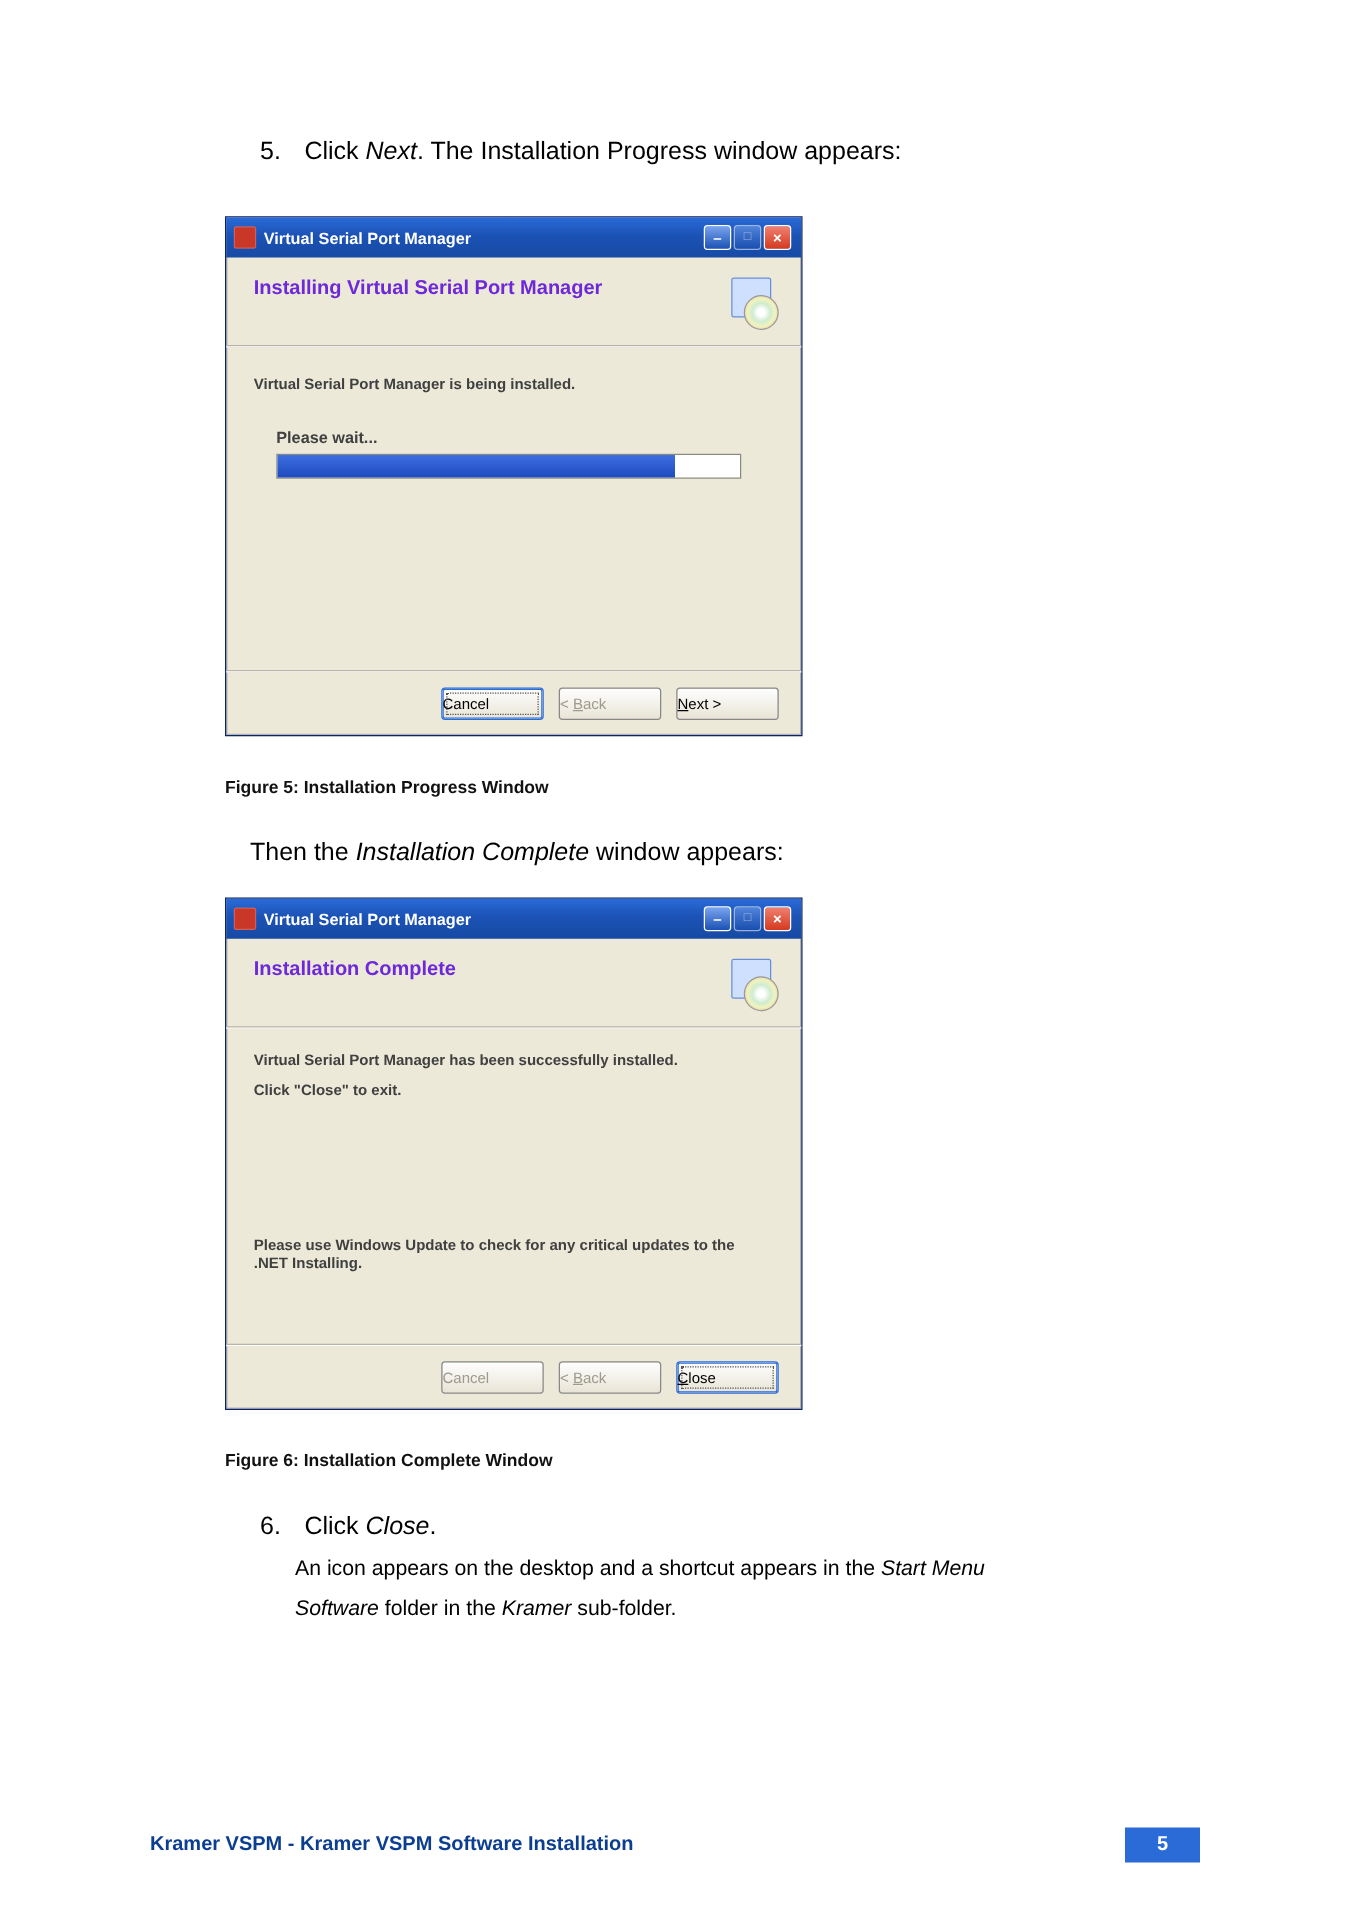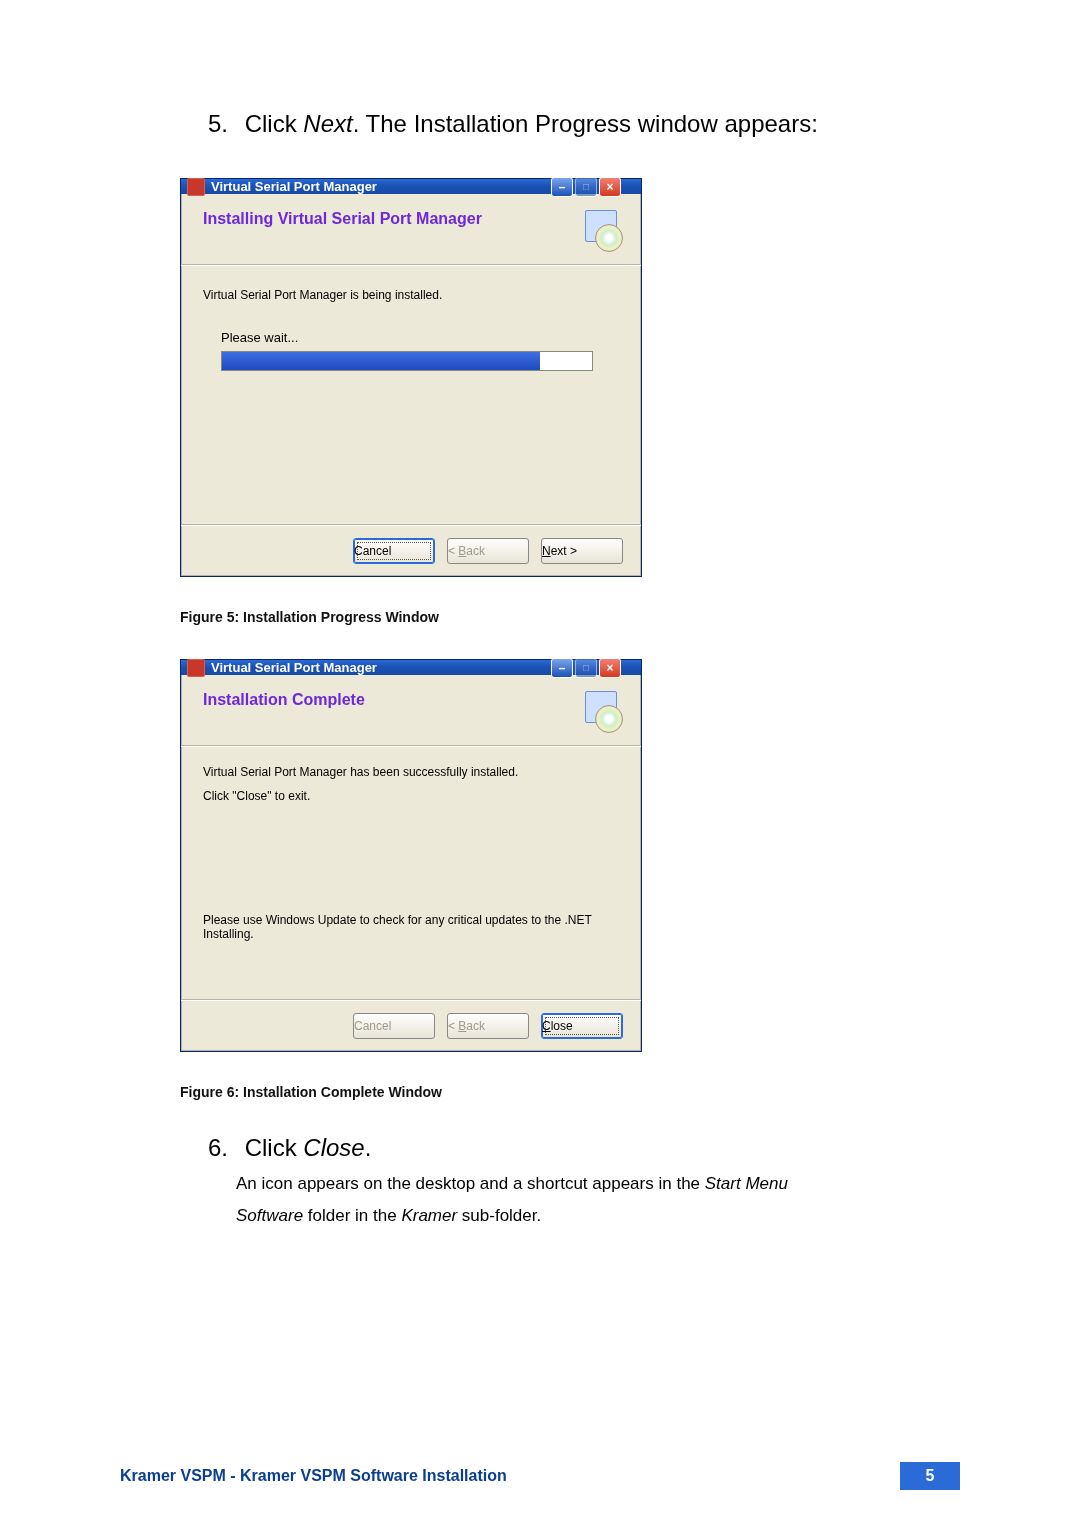--- a/index.html
+++ b/index.html
@@ -1,44 +1,44 @@
 <!DOCTYPE html>
 <html><head>
 <meta charset="utf-8">
 <style>
   html,body{margin:0;padding:0;background:#fff;font-family:Arial,Helvetica,sans-serif;color:#000;}
   .page{width:1080px;height:1532px;position:relative;box-sizing:border-box;padding:110px 180px 0 180px;}
-  .step-line{font-size:24px;margin:0 0 40px 28px;}
+  .step-line{font-size:20px;margin:0 0 40px 28px;}
   .step-line .num{display:inline-block;width:30px;}
   .italic{font-style:italic;}
   .after-text{font-size:20px;margin:22px 0 24px 20px;}
   .caption{font-size:14px;color:#111;margin:32px 0 34px 0;font-weight:bold;}
   
   .win{width:460px;border:1px solid #0a246a;background:#ece9d8;margin:0 0 0 0;box-shadow:0 0 0 1px #b3b3b3 inset;}
-  .titlebar{height:15px;background:linear-gradient(to bottom,#2a6bd8 0%,#1b52b5 45%,#174aa5 100%);
-            display:flex;align-items:center;padding:0 20px 0 6px;color:#fff;font-family:Tahoma,Arial,sans-serif;
+  .titlebar{height:32px;background:linear-gradient(to bottom,#2a6bd8 0%,#1b52b5 45%,#174aa5 100%);
+            display:flex;align-items:center;padding:0 8px 0 6px;color:#fff;font-family:Tahoma,Arial,sans-serif;
             font-size:13px;font-weight:bold;}
   .title-icon{width:16px;height:16px;background:#c83727;margin-right:6px;border:1px solid #fff3; border-radius:2px;}
   .titlebar .title-text{flex:1;}
   .win-btns{display:flex;gap:2px;}
   .win-btn{width:20px;height:18px;border:1px solid #fff;border-radius:3px;display:flex;align-items:center;justify-content:center;
            background:linear-gradient(to bottom,#7aa5ee,#1b52b5);}
   .win-btn.close{background:linear-gradient(to bottom,#f08070,#d43a1f);}
   .win-btn .g{color:#fff;font-size:12px;font-weight:bold;line-height:1;}
   .win-btn.max .g{font-size:10px;}
   .win-btn.disabled{opacity:.55;}
   .win-head{padding:16px 18px 12px 22px;display:flex;align-items:flex-start;}
   .win-head h2{margin:0;font-family:Tahoma,Arial,sans-serif;font-size:16px;font-weight:bold;color:#6d28d9;flex:1;}
   .disc-icon{width:42px;height:42px;position:relative;}
   .disc-icon .box{position:absolute;width:30px;height:30px;background:#cfe0ff;border:1px solid #6a8fd8;top:0;left:4px;border-radius:2px;}
   .disc-icon .disc{position:absolute;width:26px;height:26px;border-radius:50%;
                    background:radial-gradient(circle,#fff 0 15%,#cfeccf 40%,#f0f3c0 60%,#e8cfa0 80%,#d0d0d0 100%);
                    right:0;bottom:0;border:1px solid #999;}
   .hr{height:1px;background:#b8b4a5;border-bottom:1px solid #fff;margin:0;}
-  .win-body{padding:18px 38px 10px 22px;min-height:230px;font-family:Tahoma,Arial,sans-serif;font-size:12px;color:#000000;}
+  .win-body{padding:18px 38px 10px 22px;min-height:230px;font-family:Tahoma,Arial,sans-serif;font-size:12px;color:#404040;font-weight:bold;}
   .win-body .msg{margin:4px 0 28px 0;}
   .win-body .msg2{margin:0 0 10px 0;}
   .progress-label{font-size:13px;margin:0 0 6px 18px;}
   .progress-outer{margin:0 0 0 18px;width:370px;height:18px;border:1px solid #8a8a7a;background:#fff;position:relative;}
   .progress-fill{position:absolute;left:0;top:0;bottom:0;background:linear-gradient(to bottom,#3d6fe0,#1e4ac0);}
   .newline{margin-top:110px;}
   .button-row{height:50px;border-top:0px;display:flex;align-items:center;justify-content:flex-end;padding:0 18px;gap:12px;}
   .btn{font-family:Tahoma,Arial,sans-serif;font-size:12px;color:#000;width:80px;height:24px;
        border:1px solid #888;background:linear-gradient(to bottom,#fefefe,#e8e4d6);border-radius:3px;
        display:flex;align-items:center;}
@@ -102,20 +102,23 @@
           <span>&lt; <span class="mn">B</span>ack</span>
         </div>
       <div class="btn">
           <span><span class="mn">N</span>ext &gt;</span>
         </div>
     </div>
   </div>
 
   <p class="caption">Figure 5: Installation Progress Window</p>
 
+  <p class="after-text">
+    <span>Then the </span><span class="italic">Installation Complete</span><span> window appears:</span>
+  </p>
 
   <div class="win">
     <div class="titlebar">
       <span class="title-icon"></span>
       <span class="title-text">Virtual Serial Port Manager</span>
       <div class="win-btns">
         <div class="win-btn">
             <span class="g">–</span>
           </div>
         <div class="win-btn max disabled">

